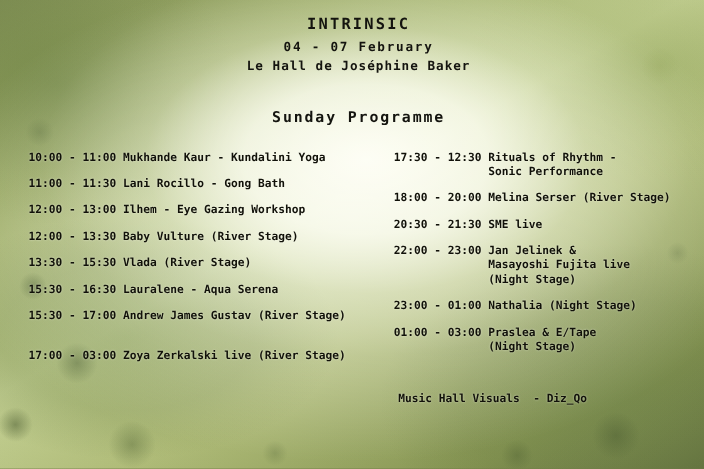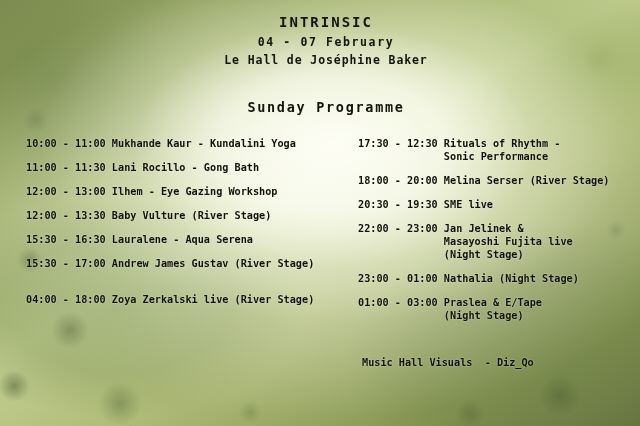--- a/index.html
+++ b/index.html
@@ -140,30 +140,31 @@
       <div class="subtitle">Sunday Programme</div>
     </div>
 
     <div class="columns">
 
       <div class="col col-left">
         <div class="entry">10:00 - 11:00 Mukhande Kaur - Kundalini Yoga</div>
         <div class="entry">11:00 - 11:30 Lani Rocillo - Gong Bath</div>
         <div class="entry">12:00 - 13:00 Ilhem - Eye Gazing Workshop</div>
         <div class="entry">12:00 - 13:30 Baby Vulture (River Stage)</div>
+        <div class="entry">13:30 - 15:30 Vlada (River Stage)</div>
         <div class="entry">15:30 - 16:30 Lauralene - Aqua Serena</div>
         <div class="entry">15:30 - 17:00 Andrew James Gustav (River Stage)</div>
-        <div class="entry gap-before">04:00 - 18:00 Zoya Zerkalski live (River Stage)</div>
+        <div class="entry gap-before">17:00 - 03:00 Zoya Zerkalski live (River Stage)</div>
       </div>
 
       <div class="col col-right">
         <div class="entry">17:30 - 12:30 Rituals of Rhythm -
               Sonic Performance</div>
         <div class="entry">18:00 - 20:00 Melina Serser (River Stage)</div>
-        <div class="entry">20:30 - 19:30 SME live</div>
+        <div class="entry">20:30 - 21:30 SME live</div>
         <div class="entry">22:00 - 23:00 Jan Jelinek &amp;
               Masayoshi Fujita live
               (Night Stage)</div>
         <div class="entry">23:00 - 01:00 Nathalia (Night Stage)</div>
         <div class="entry tight">01:00 - 03:00 Praslea &amp; E/Tape
               (Night Stage)</div>
 
         <div class="credits">
           <div class="credit-line">Music Hall Visuals  - Diz_Qo</div>
         </div>

